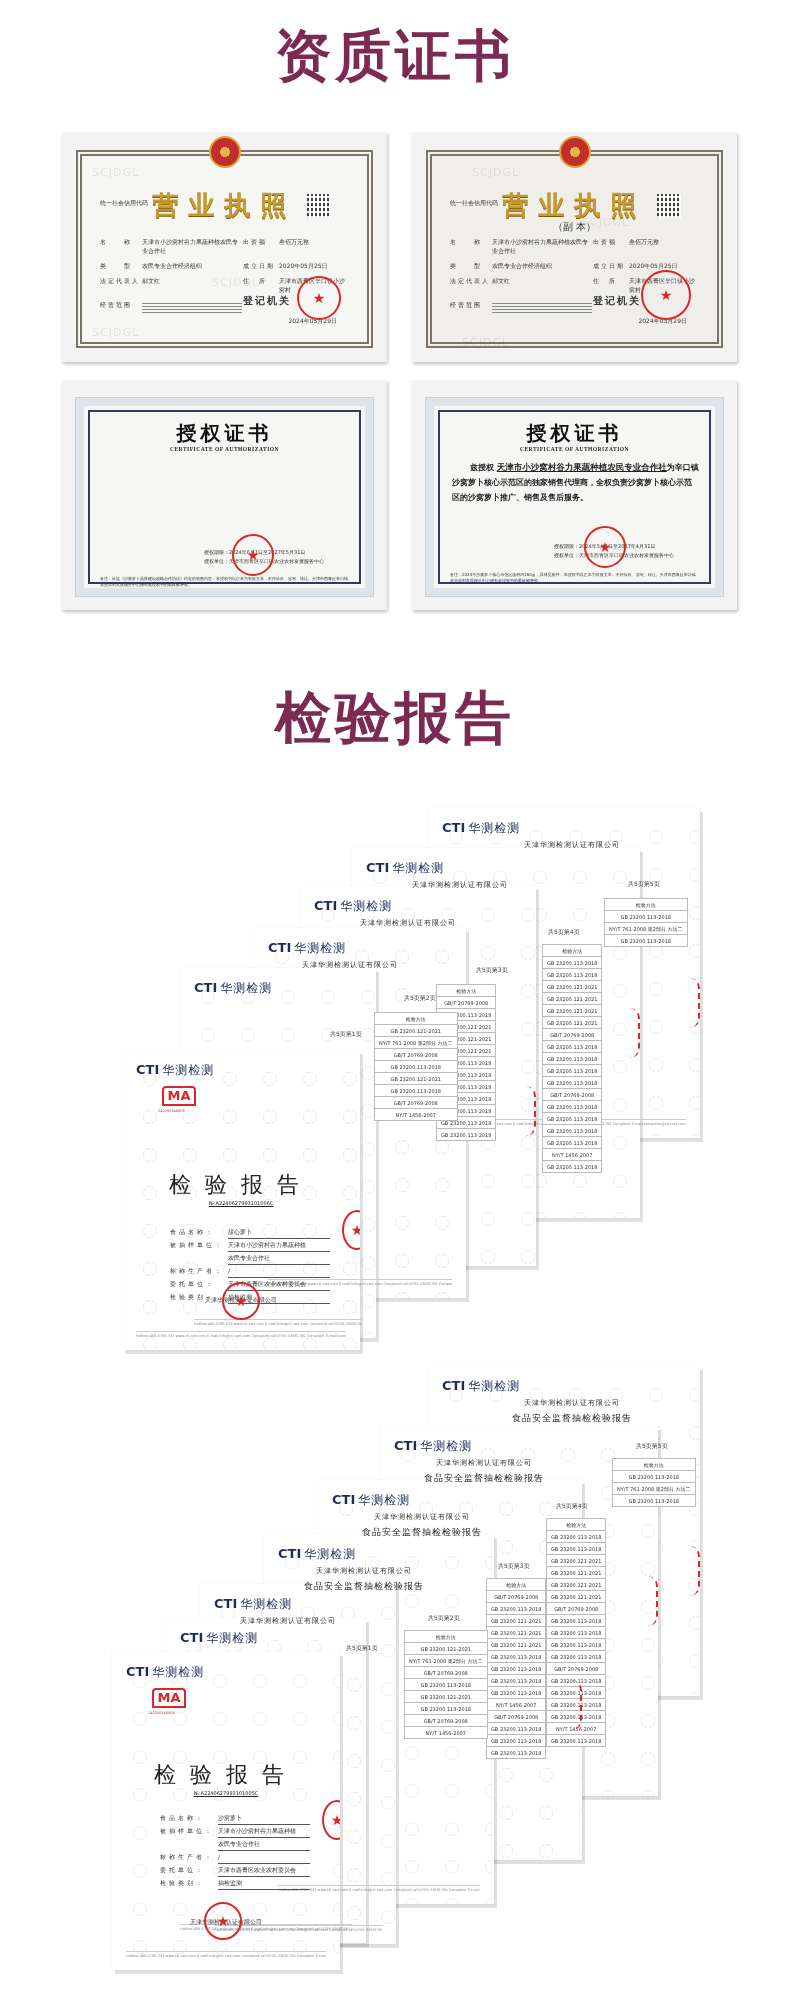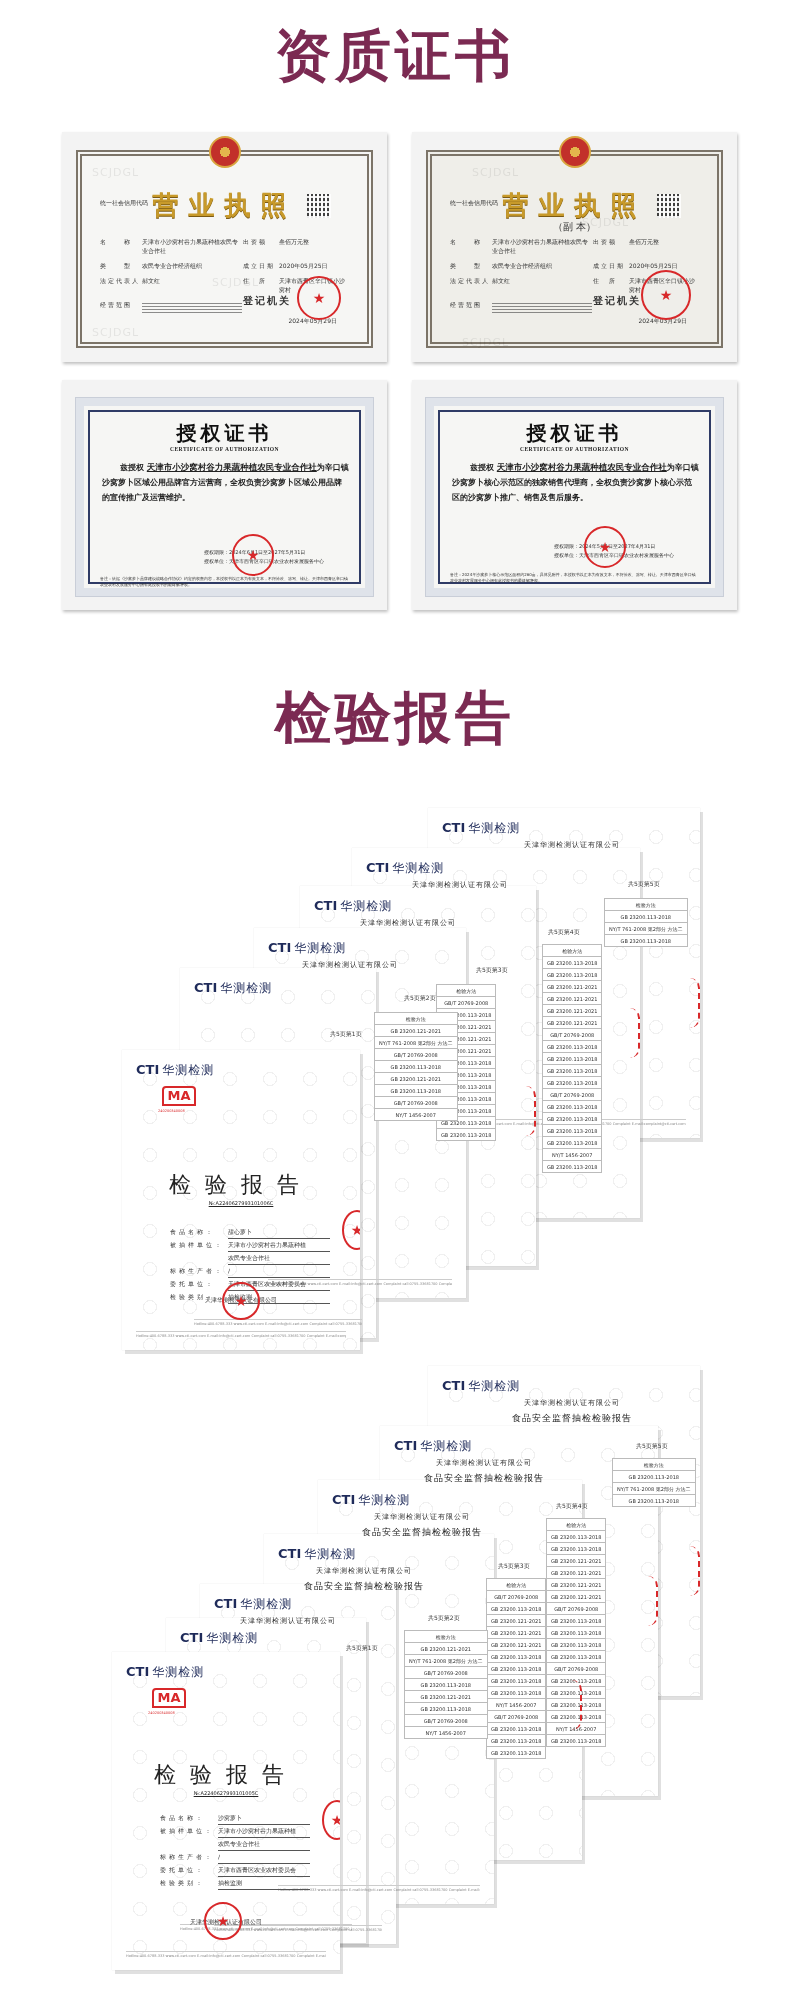--- a/index.html
+++ b/index.html
@@ -171,24 +171,20 @@
     <div class="lic-date">2024年03月29日</div>
     <div class="seal lic-seal" style="width:50px;height:50px;"></div>
   </div>
   <div class="emblem"></div>
 </div>
 
 <div class="cert auth" style="left:62px; top:380px;">
   <div class="inner">
     <div class="auth-title" style="top:14px;">授权证书</div>
     <div class="auth-en" style="top:40px;">CERTIFICATE OF AUTHORIZATION</div>
-    <div class="auth-body" style="left:18px;right:16px;top:54px;">
-      <span style="display:inline-block;width:18px;"></span><span>兹授权</span>
-      <span class="org">天津市小沙窝村谷力果蔬种植农民专业合作社</span><span>为辛口镇沙窝萝卜区域公用品牌官方运营商，全权负责沙窝萝卜区域公用品牌的宣传推广及运营维护。</span>
-    </div>
     <div class="auth-meta" style="left:120px;top:142px;">
       <div>授权期限：2024年6月1日至2027年5月31日</div>
       <div>授权单位：天津市西青区辛口镇农业农村发展服务中心</div>
     </div>
     <div class="seal auth-seal" style="left:148px;top:128px;"></div>
     <div class="auth-note" style="left:16px;right:16px;top:170px;">备注：依据《沙窝萝卜品牌建设战略合作协议》约定的权责内容，本授权书以正本为有效文本，不得涂改、冻写、转让。天津市西青区辛口镇农业农村发展服务中心拥有此授权书的最终解释权。</div>
   </div>
 </div>
 
 <div class="cert auth" style="left:412px; top:380px;">

